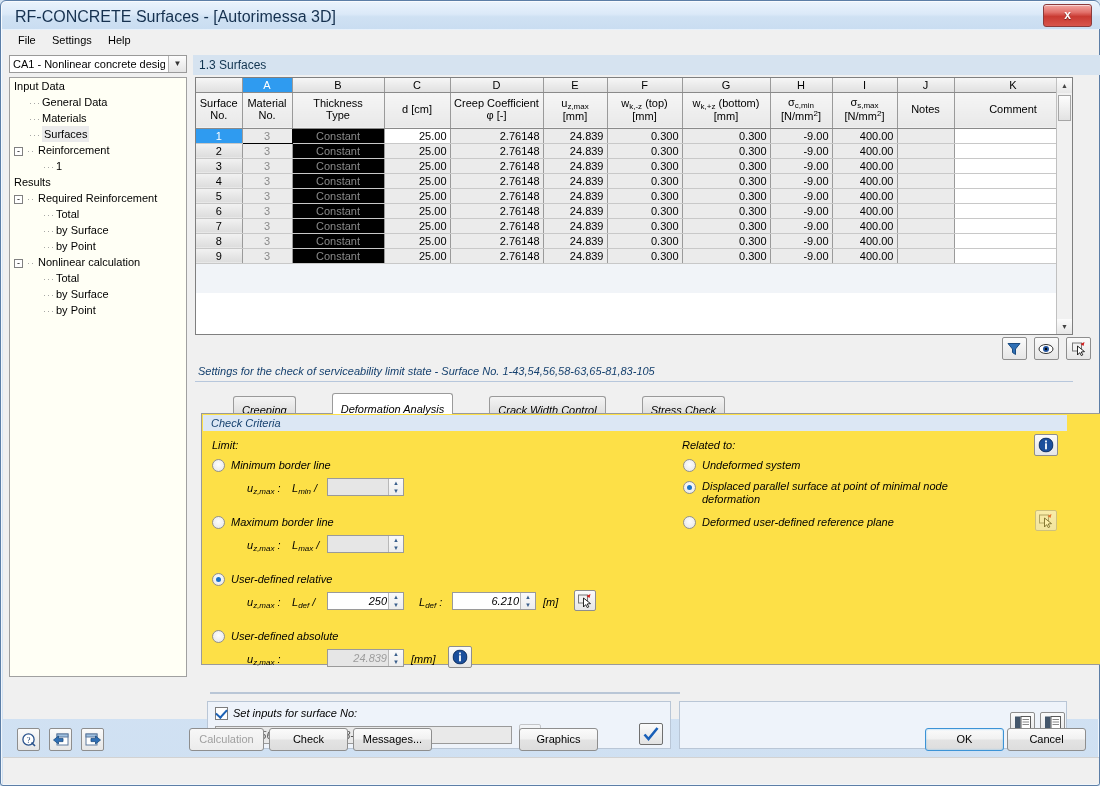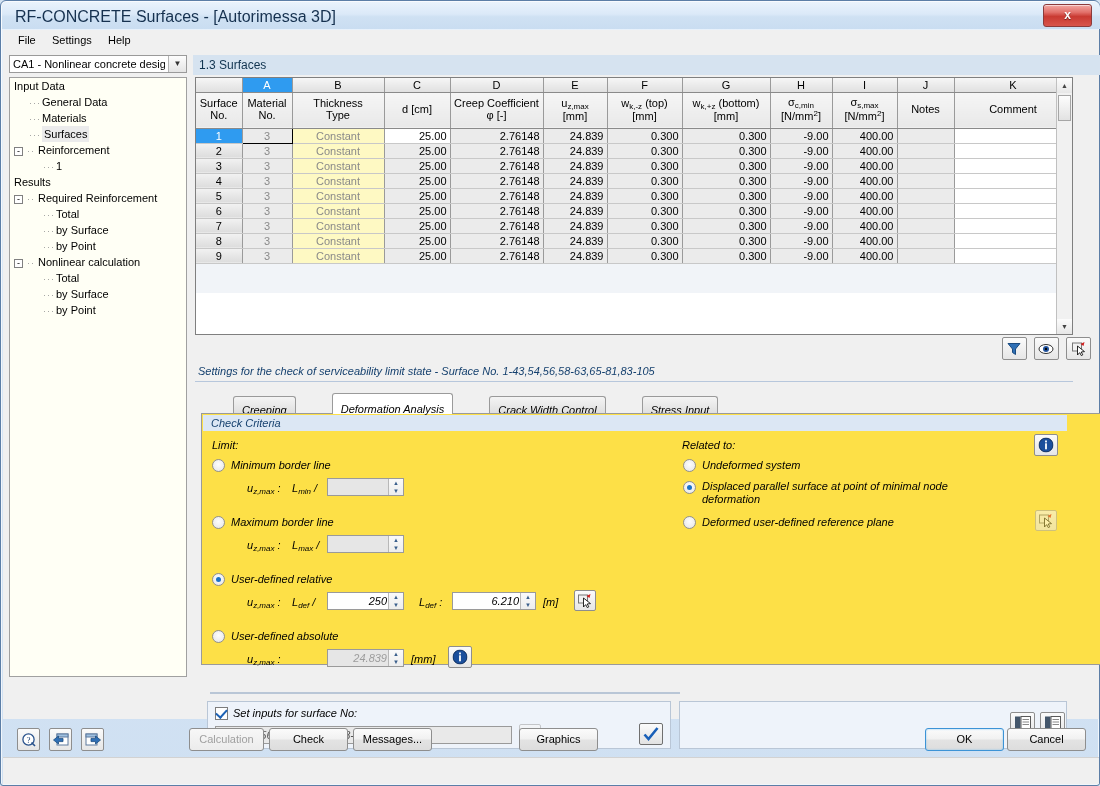--- a/index.html
+++ b/index.html
@@ -142,21 +142,21 @@
   }
   tr.hdr td.two{height:36px;}
   td.rownum{
     background:linear-gradient(180deg,#f2f2f2,#dcdcdc);
     text-align:center;border-right:1px solid #8a8a8a;
   }
   td.rownum.sel{background:#2f9bf0;color:#fff;}
   td.num{text-align:right;background:#ebebeb;}
   td.num.white{background:#fff;}
   td.ctr{text-align:center;}
-  td.gray{color:#8a8a8a;background:#fef9c3;}
+  td.gray{color:#8a8a8a;background:#000000;}
   td.matcell{text-align:center;background:#ebebeb;color:#8a8a8a;}
   td.matcell.active{border:1px solid #000;background:#ebebeb;color:#8a8a8a;}
   td.comment{background:#fff;}
   .sub{font-size:8px;vertical-align:-2px;}
   .sup{font-size:8px;vertical-align:4px;}
   
   #grid-vsb{
     position:absolute;right:0;top:0;width:16px;height:256px;
     background:#f1f1f1;border-left:1px solid #c0c0c0;box-sizing:border-box;
   }
@@ -563,21 +563,21 @@
       </div>
 
       <div id="settings">
         <div id="settings-title">Settings for the check of serviceability limit state - Surface No. 1-43,54,56,58-63,65-81,83-105</div>
         <div id="settings-line"></div>
 
         <div id="tabstrip">
           <div class="tab">Creeping</div>
           <div class="tab active">Deformation Analysis</div>
           <div class="tab">Crack Width Control</div>
-          <div class="tab">Stress Input</div>
+          <div class="tab">Stress Check</div>
         </div>
 
         <div id="tabpanel">
           <div id="cc-band">Check Criteria</div>
 
           <div class="lbl" style="left:10px;top:25px;">Limit:</div>
 
           <div class="radio" style="left:10px;top:45px;"></div>
           <div class="lbl" style="left:29px;top:45px;">Minimum border line</div>
           <div class="lbl" style="left:45px;top:68px;">u<span class="sub">z,max</span> :</div>

